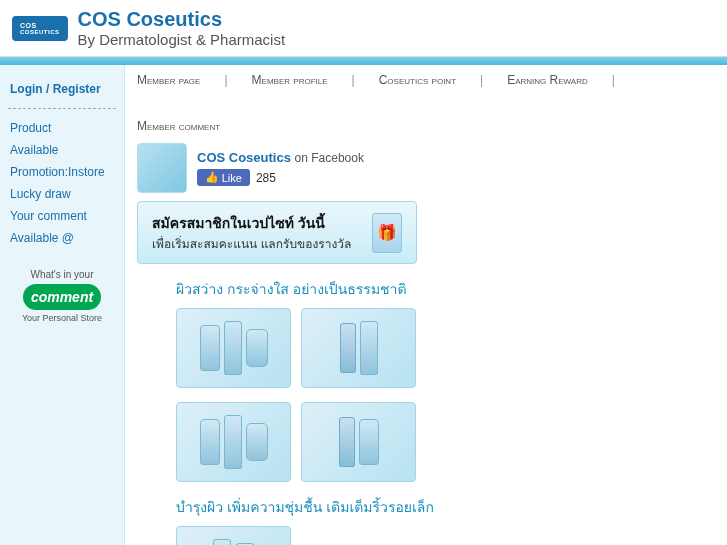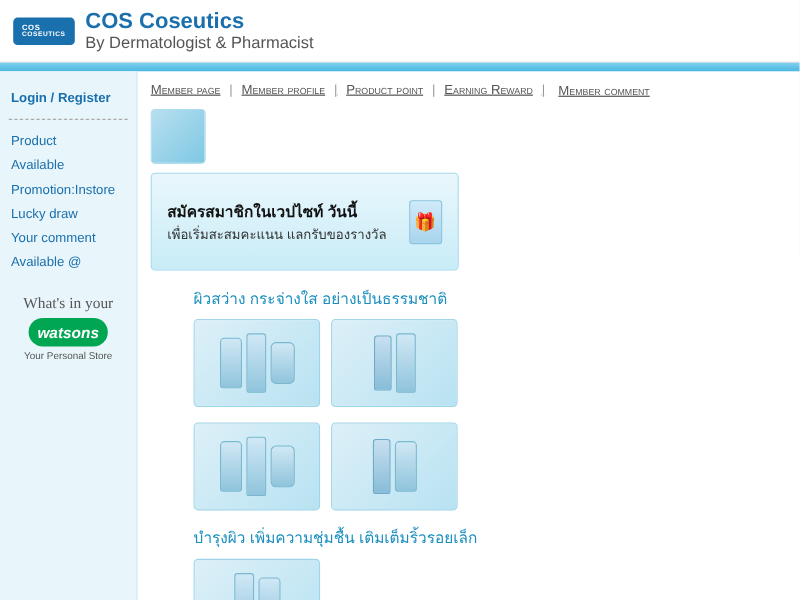--- a/index.html
+++ b/index.html
@@ -75,24 +75,23 @@
       cursor: pointer;
       display: block;
       text-decoration: none;
     }
 
     #watsons-box {
       margin: 20px 8px 0;
       text-align: center;
     }
     #watsons-box .whats-in-your {
-      font-size: 14px;
+      font-size: 10px;
       color: #555;
       margin-bottom: 4px;
-      font-family: Liberation Serif, serif;
     }
     #watsons-logo {
       background: #00a651;
       color: white;
       font-size: 14px;
       font-weight: bold;
       padding: 5px 8px;
       border-radius: 20px;
       display: inline-block;
       font-style: italic;
@@ -110,22 +109,21 @@
     }
 
     
     #top-nav {
       display: flex;
       align-items: center;
       font-size: 12px;
       color: #444;
       margin-bottom: 6px;
       flex-wrap: wrap;
-      gap: 4px;
-      text-decoration: underline;
+      gap: 20px;
     }
     .top-nav-link {
       color: #555;
       text-decoration: none;
       font-variant: small-caps;
       font-size: 12px;
     }
     .top-nav-separator {
       color: #999;
       margin: 0 4px;
@@ -166,21 +164,21 @@
       align-items: center;
       gap: 3px;
     }
     #like-count { font-size: 12px; color: #333; }
 
     
     #promo-banner {
       background: linear-gradient(to bottom, #eaf7fc, #c8ecf7);
       border: 1px solid #a0d8ef;
       border-radius: 4px;
-      padding: 23px 14px;
+      padding: 10px 14px;
       margin: 6px 0 14px;
       display: flex;
       align-items: center;
       gap: 10px;
       max-width: 280px;
     }
     #promo-text { flex: 1; }
     #promo-text .line1 { font-size: 14px; font-weight: bold; color: #111; }
     #promo-text .line2 { font-size: 12px; color: #333; }
     #promo-icon {
@@ -274,42 +272,55 @@
     <hr id="sidebar-divider">
     <a class="sidebar-nav-item">Product</a>
     <a class="sidebar-nav-item">Available</a>
     <a class="sidebar-nav-item">Promotion:Instore</a>
     <a class="sidebar-nav-item">Lucky draw</a>
     <a class="sidebar-nav-item">Your comment</a>
     <a class="sidebar-nav-item">Available @</a>
 
     <div id="watsons-box">
       <div class="whats-in-your">What's in your</div>
-      <div id="watsons-logo">watsons</div>
+      <div id="watsons-logo">comment</div>
       <div class="tagline">Your Personal Store</div>
     </div>
   </div>
 
   <div id="content">
 
     <div id="top-nav">
       <a class="top-nav-link">Member page</a>
       <span class="top-nav-separator">|</span>
       <a class="top-nav-link">Member profile</a>
       <span class="top-nav-separator">|</span>
-      <a class="top-nav-link">Product point</a>
+      <a class="top-nav-link">Coseutics point</a>
       <span class="top-nav-separator">|</span>
       <a class="top-nav-link">Earning Reward</a>
       <span class="top-nav-separator">|</span>
       <br>
-      <a class="top-nav-link" style="margin-top:2px;display:block;">Member comment</a>
+      <a class="top-nav-link" style="margin-top:12px;display:block;">Member comment</a>
     </div>
 
     <div id="fb-widget">
       <div id="fb-page-icon"></div>
+      <div id="fb-info">
+        <div>
+          <span id="fb-name">COS Coseutics</span>
+          <span id="fb-on">on Facebook</span>
+        </div>
+        <div id="fb-like-box">
+          <button id="like-button">
+            <span>👍</span>
+            <span>Like</span>
+          </button>
+          <span id="like-count">285</span>
+        </div>
+      </div>
     </div>
 
     <div id="promo-banner">
       <div id="promo-text">
         <div class="line1">สมัครสมาชิกในเวปไซท์ วันนี้</div>
         <div class="line2">เพื่อเริ่มสะสมคะแนน แลกรับของรางวัล</div>
       </div>
       <div id="promo-icon">🎁</div>
     </div>
 

